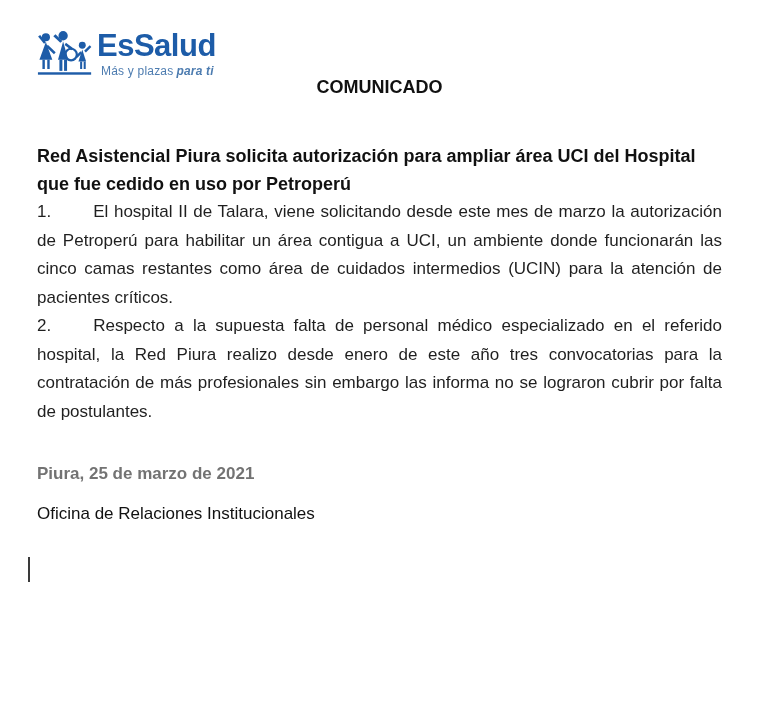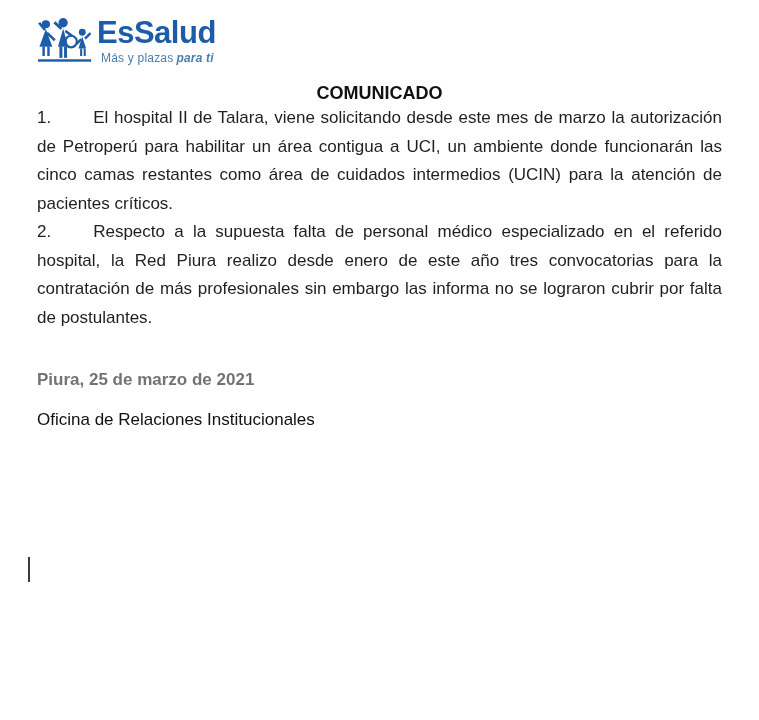--- a/index.html
+++ b/index.html
@@ -14,21 +14,21 @@
     position: relative;
     overflow: hidden;
     font-family: "Liberation Sans", "DejaVu Sans", sans-serif;
     color: #1f1f1f;
     -webkit-font-smoothing: antialiased;
   }
 
   
   .logo {
     position: absolute;
-    top: 15px;
+    top: 28px;
     left: 37px;
     display: flex;
     align-items: flex-start;
   }
   .logo-icon {
     width: 56px;
     height: 50px;
     margin-right: 4px;
     margin-top: 2px;
   }
@@ -49,21 +49,21 @@
     color: #4d7cb0;
     padding-left: 4px;
     letter-spacing: 0.2px;
   }
   .logo-tagline .tg-reg { margin-right: 3px; }
   .logo-tagline .tg-bold { font-weight: 700; font-style: italic; }
 
   
   .doc {
     position: absolute;
-    top: 60px;
+    top: 54px;
     left: 37px;
     width: 685px;
   }
   .doc-title {
     margin: 22px 0 0 0;
     text-align: center;
     font-size: 18px;
     font-weight: 700;
     line-height: 22px;
     color: #111111;
@@ -152,20 +152,21 @@
     <span class="logo-tagline">
       <span class="tg-reg">Más y plazas</span><span class="tg-bold">para ti</span>
     </span>
   </div>
 </header>
 
 <main class="doc">
 
   <h1 class="doc-title">COMUNICADO</h1>
 
+  <h2 class="doc-headline">Red Asistencial Piura solicita autorización para ampliar área UCI del Hospital que fue cedido en uso por Petroperú</h2>
 
 
   <p class="para item"><span>1.</span><span class="tab"></span><span>El hospital II de Talara, viene solicitando desde este mes de marzo la autorización de Petroperú para habilitar un área contigua a UCI, un ambiente donde funcionarán las cinco camas restantes como área de cuidados intermedios (UCIN) para la atención de pacientes críticos.</span></p>
 
   <p class="para item"><span>2.</span><span class="tab"></span><span>Respecto a la supuesta falta de personal médico especializado en el referido hospital, la Red Piura realizo desde enero de este año tres convocatorias para la contratación de más profesionales sin embargo las informa no se lograron cubrir por falta de postulantes.</span></p>
 
 
   <p class="date-line">Piura, 25 de marzo de 2021</p>
 
   <p class="signature-line">Oficina de Relaciones Institucionales</p>

